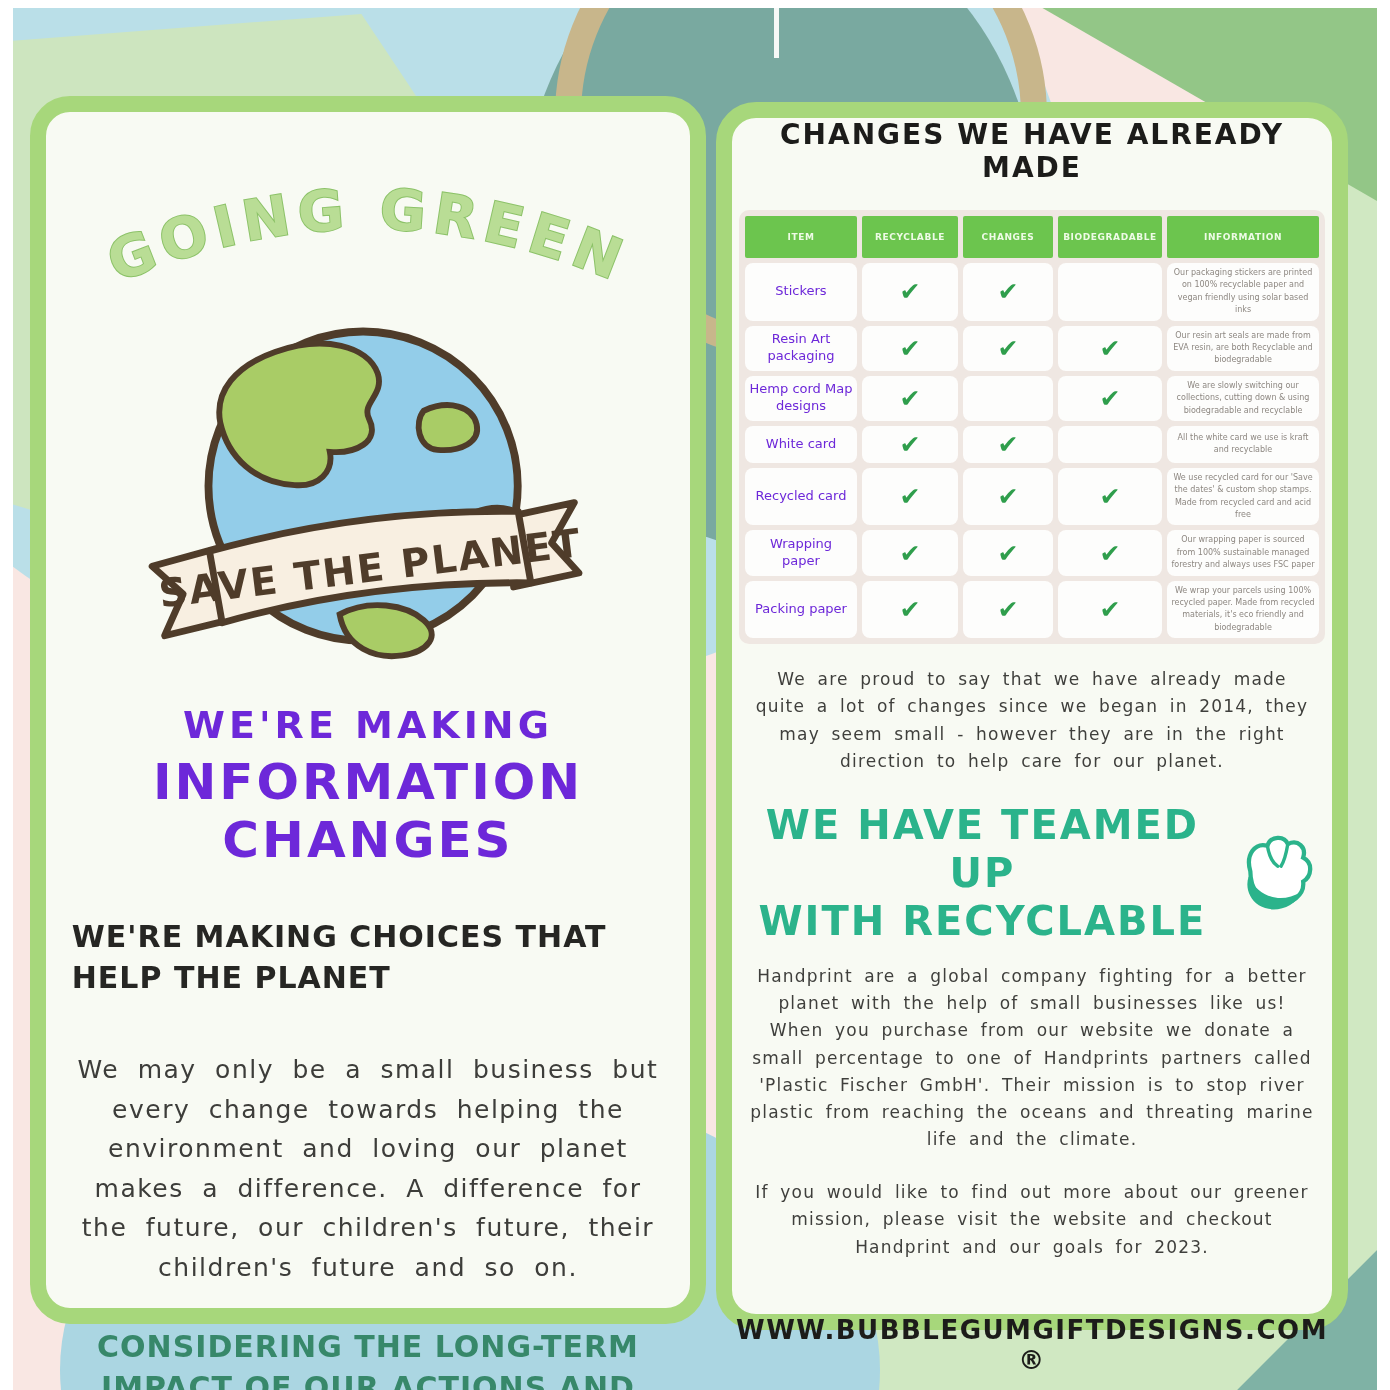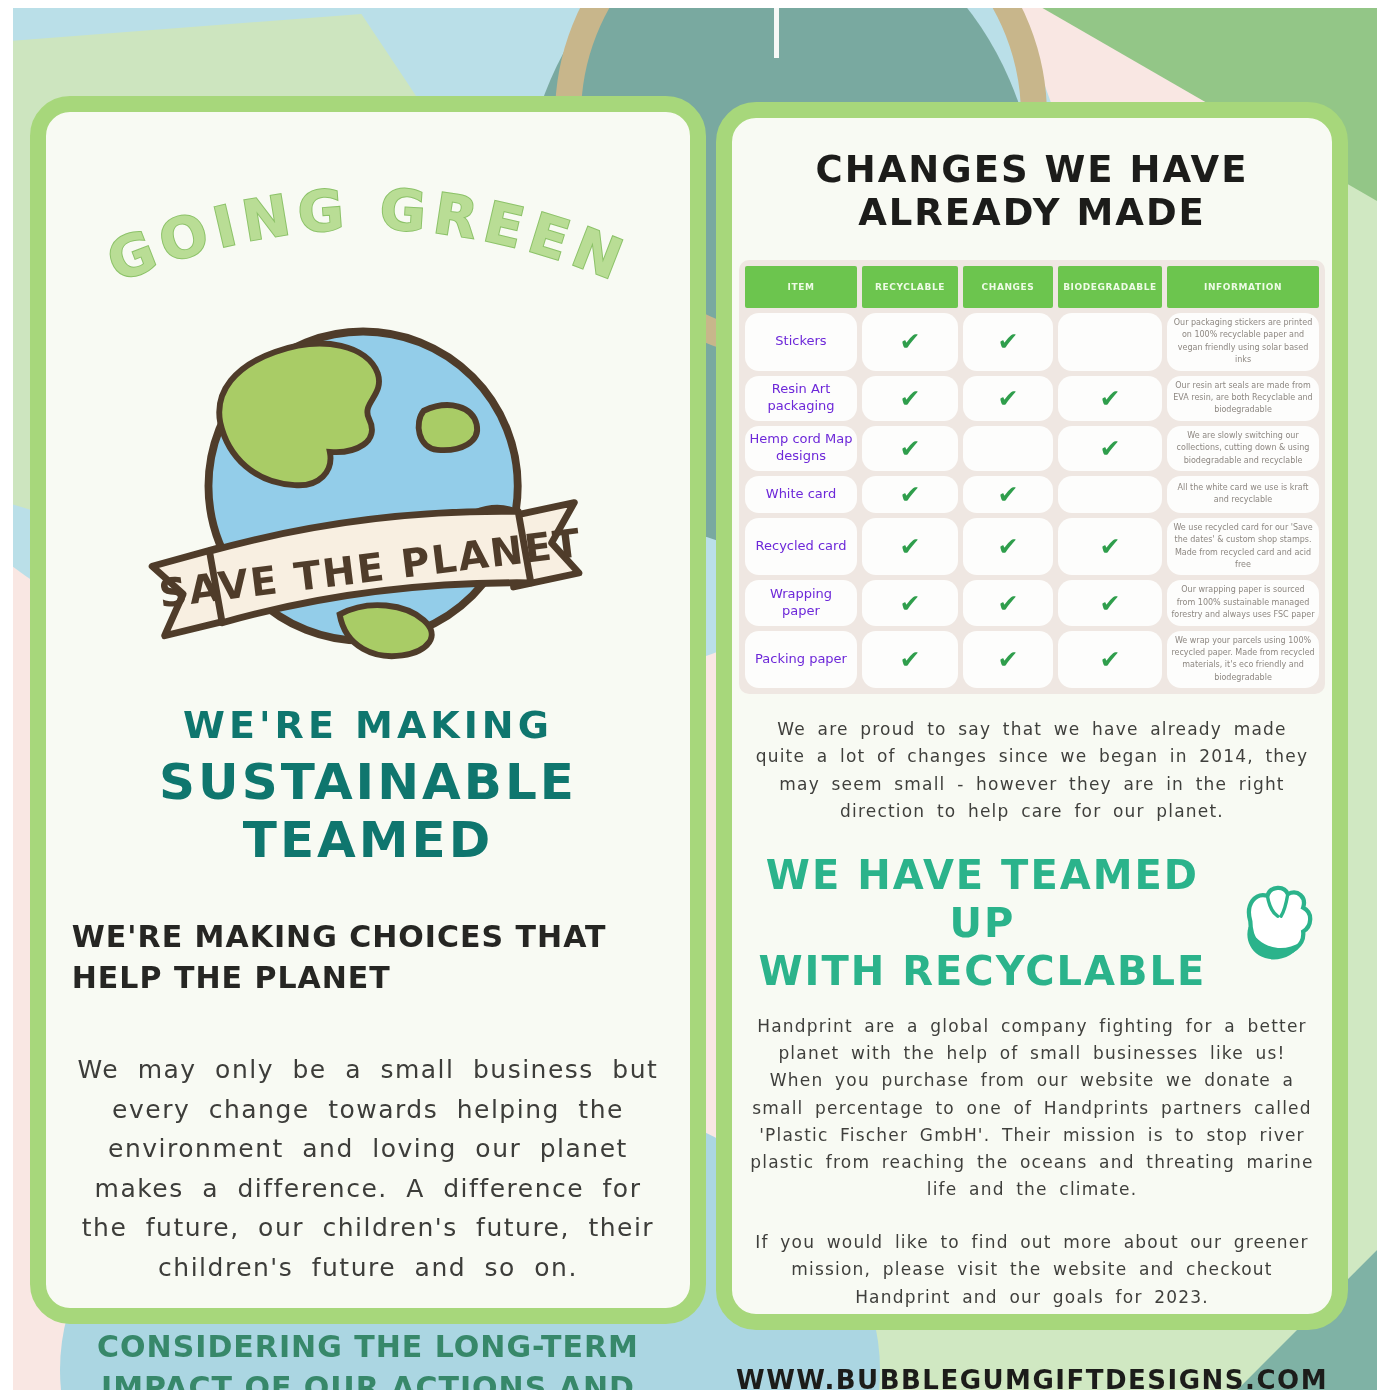--- a/index.html
+++ b/index.html
@@ -26,34 +26,34 @@
   
   .card{position:absolute;z-index:2;box-sizing:border-box;background:#f8faf3;
         border:16px solid #a7d77b;border-radius:40px;}
   .card-left{left:30px;top:96px;width:676px;height:1228px;}
   .card-right{left:716px;top:102px;width:632px;height:1228px;}
   .card-inner{position:relative;width:100%;height:100%;display:flex;flex-direction:column;align-items:center;box-sizing:border-box;}
 
   
   .arc-title-svg{margin-top:34px;flex:0 0 auto;}
   .earth-svg{margin-top:-6px;flex:0 0 auto;}
-  .green-sub{margin-top:26px;text-align:center;color:#0f766e;font-weight:800;}
+  .green-sub{margin-top:26px;text-align:center;color:#6d28d9;font-weight:800;}
   .green-sub .l1{font-size:38px;letter-spacing:4px;}
   .green-sub .l2{font-size:50px;letter-spacing:3px;margin-top:6px;}
   .black-head{margin-top:48px;text-align:left;color:#262623;font-weight:700;font-size:30px;line-height:1.35;letter-spacing:1px;width:92%;}
   .body-text{margin-top:52px;text-align:center;color:#3d3d3a;font-size:25px;line-height:1.58;letter-spacing:1.5px;word-spacing:9px;width:94%;}
   .footer-head{margin-top:40px;text-align:center;color:#37886a;font-weight:800;font-size:30px;line-height:1.35;letter-spacing:1px;width:94%;}
 
   
-  .r-title{margin-top:30px;text-align:center;color:#1c1c1a;font-weight:800;font-size:37px;letter-spacing:2px;}
+  .r-title{text-align:center;color:#1c1c1a;font-weight:800;font-size:28px;letter-spacing:2px;}
   .eco-table{margin-top:26px;background:#efe7e2;border-radius:10px;padding:6px;display:grid;
              grid-template-columns:112px 96px 90px 104px 152px;gap:5px;}
   .th{background:#6cc54e;color:#eefbe6;border-radius:2px;min-height:38px;display:flex;align-items:center;justify-content:center;
       font-size:9px;font-weight:700;letter-spacing:0.6px;text-align:center;padding:2px;}
-  .td{background:#fdfdfc;border-radius:14px;display:flex;align-items:center;justify-content:center;text-align:center;padding:4px;}
+  .td{background:#fdfdfc;border-radius:8px;display:flex;align-items:center;justify-content:center;text-align:center;padding:4px;}
   .td-item{font-size:13px;color:#6d28d9;line-height:1.3;}
   .td-check{font-size:25px;color:#2f9e4c;font-weight:700;}
   .td-info{font-size:8px;color:#8d8781;line-height:1.55;}
   .para{text-align:center;color:#3f3f3c;font-size:17px;line-height:1.6;letter-spacing:1.2px;word-spacing:5px;width:94%;}
   .para1{margin-top:22px;}
   .teamed{margin-top:26px;display:flex;align-items:center;justify-content:center;gap:14px;width:96%;}
   .teal-head{color:#2bb38b;font-weight:800;font-size:40px;line-height:1.2;letter-spacing:2px;text-align:center;}
   .para2{margin-top:18px;}
   .para3{margin-top:26px;}
   .website{margin-top:54px;text-align:center;color:#1c1c1a;font-weight:800;font-size:26px;letter-spacing:1.5px;}
@@ -97,21 +97,21 @@
         <g transform="rotate(-7 235 266)">
           <polygon points="16,240 84,230 88,304 20,312 44,272" fill="#f8efe1" stroke="#4f3c2a" stroke-width="7" stroke-linejoin="round"></polygon>
           <polygon points="452,228 384,234 380,306 448,300 424,266" fill="#f8efe1" stroke="#4f3c2a" stroke-width="7" stroke-linejoin="round"></polygon>
           <path d="M 76,232 Q 235,208 394,230 L 398,304 Q 235,282 80,306 Z" fill="#f8efe1" stroke="#4f3c2a" stroke-width="7" stroke-linejoin="round"></path>
           <text x="237" y="283" text-anchor="middle" font-family="DejaVu Sans, sans-serif" font-size="40" font-weight="700" fill="#4f3c2a" letter-spacing="2">SAVE THE PLANET</text>
         </g>
       </svg>
 
       <div class="green-sub">
         <div class="l1">WE'RE MAKING</div>
-        <div class="l2">SUSTAINABLE TEAMED</div>
+        <div class="l2">INFORMATION CHANGES</div>
       </div>
 
       <div class="black-head">WE'RE MAKING CHOICES THAT HELP THE PLANET</div>
 
       <div class="body-text">We may only be a small business but every change towards helping the environment and loving our planet makes a difference. A difference for the future, our children's future, their children's future and so on.</div>
 
       <div class="footer-head">CONSIDERING THE LONG-TERM IMPACT OF OUR ACTIONS AND MAKING DECISIONS ACCORDINGLY.</div>
     </div>
   </section>
 

